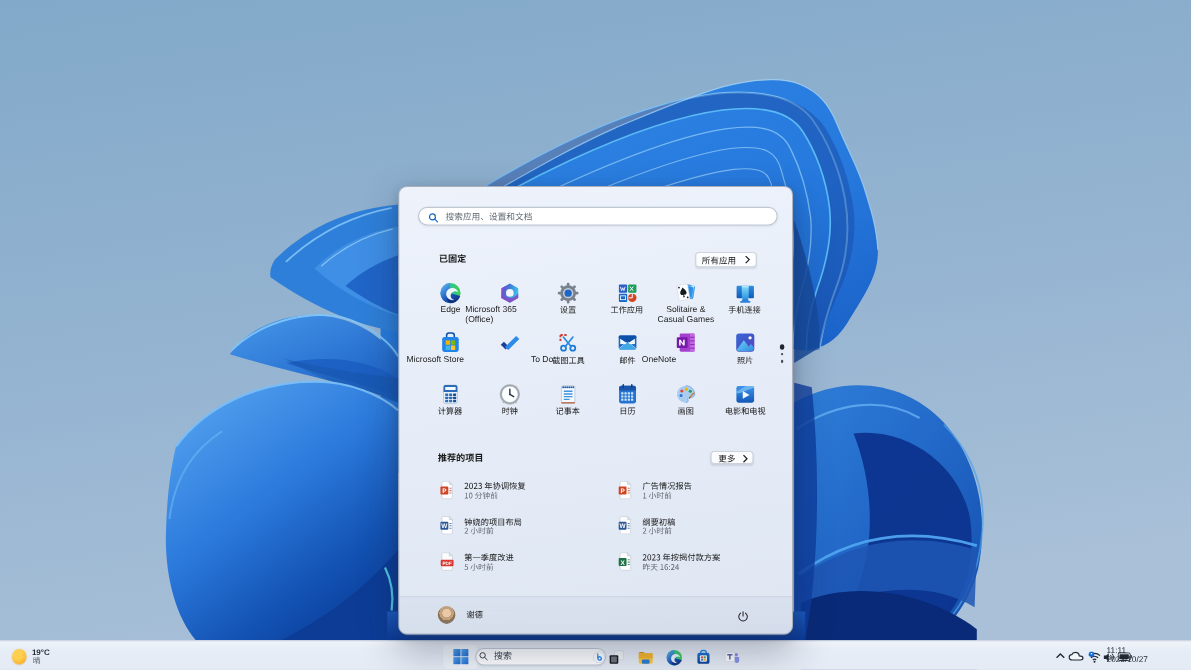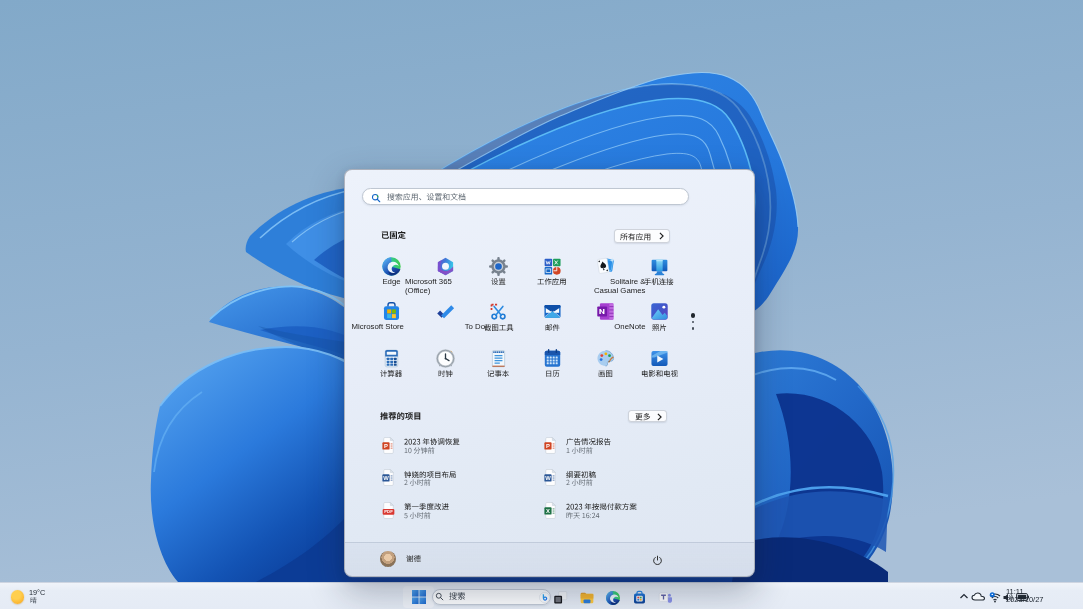--- a/index.html
+++ b/index.html
@@ -71,21 +71,21 @@
 <path d="M160 406 C188 368 236 347 286 347 C318 347 346 359 362 373 L362 582 L178 582 C159 560 149 520 151 480 C152 450 155 427 160 406 Z" fill="url(#lp3)"></path>
 <path d="M160 406 C188 368 236 347 286 347 C318 347 346 359 362 373" fill="none" stroke="#79bdf6" stroke-width="2" opacity="0.95"></path>
 <path d="M154 472 C158 438 174 410 202 392" fill="none" stroke="#65b0f4" stroke-width="1.8" opacity="0.7"></path>
 <path d="M256 582 L362 582 L362 500 C332 534 302 558 256 582 Z" fill="#0c3c96"></path>
 <path d="M350 516 C356 528 358 541 356 555" fill="none" stroke="#59d6ea" stroke-width="2" opacity="0.9"></path>
 
 <path d="M352 556 L732 556 L732 586 L352 586 Z" fill="url(#dkb)"></path>
 </svg>
 <div style="position:absolute;left:0;top:582px;width:1083px;height:27px;background:linear-gradient(180deg,#f0f4fa 0%,#e7edf6 30%,#e5ebf5 100%);border-top:1px solid rgba(200,208,220,0.8)">
     <div style="position:absolute;left:10.5px;top:7px;width:13.5px;height:13.5px;border-radius:50%;background:radial-gradient(circle at 40% 35%, #ffcf4f 0 35%, #f9a21b 100%);box-shadow:0 0.5px 1.5px rgba(180,120,0,0.45)"></div>
-    <div style="position:absolute;left:29px;top:5.2px;font-size:7.3px;color:#1e2630;font-weight:400">19°C</div>
+    <div style="position:absolute;left:29px;top:5.2px;font-size:7.3px;color:#1e2630;font-weight:700">19°C</div>
     <svg style="position:absolute;left:29.5px;top:14.4px;overflow:visible" width="9" height="8">
       <path transform="translate(0,5.85)" d="M1.8 -2.8V-1.3H0.9V-2.8ZM1.8 -3.3H0.9V-4.8H1.8ZM0.5 -5.2V-0.2H0.9V-0.8H2.2V-5.2ZM4.3 -5.7V-5.2H2.7V-4.8H4.3V-4.3H2.9V-4.0H4.3V-3.5H2.5V-3.1H6.5V-3.5H4.8V-4.0H6.3V-4.3H4.8V-4.8H6.4V-5.2H4.8V-5.7ZM5.6 -2.3V-1.8H3.5V-2.3ZM3.0 -2.7V0.5H3.5V-0.6H5.6V0.0C5.6 0.1 5.6 0.1 5.5 0.1C5.4 0.1 5.1 0.1 4.8 0.1C4.9 0.2 5.0 0.4 5.0 0.5C5.4 0.5 5.7 0.5 5.9 0.5C6.0 0.4 6.1 0.3 6.1 0.0V-2.7ZM3.5 -1.4H5.6V-0.9H3.5Z" fill="#3c4550"></path>
     </svg>
     <div style="position:absolute;left:403px;top:2.5px;width:31px;height:22px;border-radius:4px;background:rgba(255,255,255,0.38)"></div>
     <div class="ic" style="position:absolute;left:411.5px;top:7px"><svg width="14" height="14" viewBox="0 0 14 14">
         <defs>
           <linearGradient id="wg" x1="0" y1="0" x2="1" y2="1">
             <stop offset="0" stop-color="#52a7f0"></stop>
             <stop offset="1" stop-color="#1b66cc"></stop>
           </linearGradient>
@@ -186,21 +186,21 @@
       <path d="M3 8 L7 8 L12 3.5 L12 18.5 L7 14 L3 14 Z" fill="#222a34"></path>
       <path d="M15.5 7.5 C17 9.5 17 12.5 15.5 14.5 M18.5 5 C21.3 8.5 21.3 13.5 18.5 17" fill="none" stroke="#222a34" stroke-width="1.8" stroke-linecap="round"></path>
     </svg>
     <svg style="position:absolute;left:1016px;top:9.5px" width="13" height="8" viewBox="0 0 26 16">
       <rect x="1" y="1" width="22" height="14" rx="3" fill="none" stroke="#222a34" stroke-width="1.8"></rect>
       <rect x="3.5" y="3.5" width="17" height="9" rx="1.5" fill="#222a34"></rect>
       <rect x="24" y="5" width="2" height="6" rx="1" fill="#222a34"></rect>
     </svg>
     <div style="position:absolute;left:1006px;top:5.0px;width:66px;text-align:left;font-size:7.5px;line-height:8.4px;color:#1b232e">11:11<br>2023/10/27</div>
   </div>
-<div style="position:absolute;left:344px;top:168.5px;width:411px;height:408px;background:linear-gradient(172deg,#edf2fb 0%,#e7edf8 45%,#e1e9f4 78%,#dfe6f2 100%);border:1px solid rgba(125,130,140,0.55);border-radius:8px;box-shadow:0 14px 36px rgba(25,35,60,0.33), 0 3px 10px rgba(25,35,60,0.18)">
+<div style="position:absolute;left:362.0px;top:168.5px;width:359px;height:408px;background:linear-gradient(172deg,#edf2fb 0%,#e7edf8 45%,#e1e9f4 78%,#dfe6f2 100%);border:1px solid rgba(125,130,140,0.55);border-radius:8px;box-shadow:0 14px 36px rgba(25,35,60,0.33), 0 3px 10px rgba(25,35,60,0.18)">
     <div style="position:absolute;left:17px;top:18.5px;width:327px;height:17px;background:#fff;border:1px solid #bfc7d2;border-radius:9.5px;box-shadow:0 1px 2px rgba(40,60,90,0.10)"></div>
     <svg style="position:absolute;left:26px;top:23.5px" width="10" height="10" viewBox="0 0 24 24">
       <circle cx="10" cy="10" r="6.5" fill="none" stroke="#1466c8" stroke-width="2.6"></circle>
       <path d="M14.6 5.4 A6.5 6.5 0 0 1 16.5 10" fill="none" stroke="#3fae49" stroke-width="2.6"></path>
       <path d="M15 15 L21 21" stroke="#1466c8" stroke-width="2.6" stroke-linecap="round"></path>
     </svg>
     <svg style="position:absolute;left:42.0px;top:23.6px;overflow:visible" width="81" height="10">
       <path transform="translate(0,6.79)" d="M1.3 -6.6V-5.0H0.4V-4.5H1.3V-2.8L0.3 -2.4L0.5 -1.9L1.3 -2.2V-0.1C1.3 0.0 1.3 0.0 1.2 0.0C1.1 0.0 0.8 0.0 0.5 0.0C0.6 0.2 0.7 0.4 0.7 0.6C1.1 0.6 1.4 0.6 1.6 0.5C1.8 0.4 1.9 0.2 1.9 -0.1V-2.4L2.8 -2.8L2.7 -3.3L1.9 -3.0V-4.5H2.7V-5.0H1.9V-6.6ZM3.0 -2.3V-1.8H3.3L3.3 -1.8C3.6 -1.2 4.1 -0.8 4.6 -0.4C3.9 -0.1 3.2 0.1 2.4 0.2C2.5 0.3 2.6 0.5 2.7 0.6C3.5 0.5 4.4 0.3 5.1 -0.1C5.8 0.2 6.5 0.5 7.2 0.6C7.3 0.5 7.5 0.2 7.6 0.1C6.9 0.0 6.3 -0.2 5.7 -0.4C6.3 -0.8 6.9 -1.4 7.2 -2.1L6.8 -2.3L6.7 -2.3H5.4V-3.1H7.2V-6.0H5.7V-5.5H6.7V-4.8H5.7V-4.3H6.7V-3.5H5.4V-6.6H4.9V-3.5H3.6V-4.3H4.5V-4.8H3.6V-5.5C4.0 -5.6 4.4 -5.8 4.8 -6.0L4.4 -6.4C4.1 -6.2 3.6 -5.9 3.1 -5.8V-3.1H4.9V-2.3ZM6.4 -1.8C6.1 -1.3 5.7 -1.0 5.2 -0.7C4.6 -1.0 4.2 -1.4 3.9 -1.8Z M12.9 -0.8C13.6 -0.5 14.4 0.1 14.8 0.5L15.3 0.1C14.9 -0.3 14.0 -0.8 13.4 -1.1ZM10.2 -1.1C9.7 -0.6 9.0 -0.2 8.4 0.1C8.5 0.2 8.7 0.4 8.8 0.5C9.5 0.2 10.2 -0.4 10.7 -0.9ZM9.4 -2.5C9.6 -2.6 9.8 -2.6 11.2 -2.7C10.6 -2.4 10.0 -2.1 9.8 -2.1C9.3 -1.9 9.0 -1.8 8.7 -1.7C8.8 -1.6 8.8 -1.3 8.9 -1.2C9.1 -1.3 9.4 -1.3 11.7 -1.5V-0.1C11.7 0.0 11.7 0.0 11.5 0.0C11.4 0.1 11.0 0.1 10.5 0.0C10.6 0.2 10.7 0.4 10.7 0.6C11.3 0.6 11.7 0.6 11.9 0.5C12.2 0.4 12.3 0.3 12.3 -0.1V-1.5L14.2 -1.6C14.4 -1.4 14.6 -1.2 14.7 -1.0L15.2 -1.3C14.8 -1.7 14.1 -2.4 13.6 -2.9L13.2 -2.6C13.4 -2.4 13.6 -2.2 13.8 -2.0L10.3 -1.8C11.5 -2.3 12.6 -2.8 13.6 -3.4L13.2 -3.8C12.9 -3.6 12.5 -3.3 12.1 -3.1L10.3 -3.0C10.9 -3.3 11.4 -3.6 11.9 -4.0L11.7 -4.2H14.7V-3.2H15.3V-4.7H12.2V-5.4H15.2V-5.9H12.2V-6.6H11.5V-5.9H8.5V-5.4H11.5V-4.7H8.4V-3.2H9.0V-4.2H11.3C10.8 -3.7 10.1 -3.4 9.8 -3.2C9.6 -3.1 9.4 -3.1 9.3 -3.0C9.3 -2.9 9.4 -2.6 9.4 -2.5Z M17.9 -3.9C18.2 -3.0 18.6 -1.9 18.7 -1.2L19.3 -1.4C19.1 -2.1 18.7 -3.2 18.4 -4.1ZM19.6 -4.3C19.9 -3.5 20.1 -2.3 20.3 -1.6L20.8 -1.8C20.7 -2.5 20.4 -3.6 20.1 -4.5ZM19.5 -6.5C19.6 -6.3 19.8 -5.9 19.9 -5.6H16.8V-3.5C16.8 -2.3 16.7 -0.8 16.1 0.4C16.2 0.4 16.5 0.6 16.6 0.7C17.3 -0.5 17.4 -2.3 17.4 -3.5V-5.1H23.2V-5.6H20.6C20.5 -5.9 20.3 -6.4 20.1 -6.7ZM17.5 -0.3V0.3H23.3V-0.3H21.2C21.9 -1.5 22.5 -3.0 22.9 -4.3L22.3 -4.5C22.0 -3.1 21.4 -1.5 20.6 -0.3Z M24.9 -6.1V-3.2C24.9 -2.1 24.8 -0.7 24.0 0.3C24.1 0.4 24.3 0.6 24.4 0.7C25.0 0.0 25.3 -0.9 25.4 -1.8H27.4V0.6H28.0V-1.8H30.1V-0.2C30.1 -0.0 30.1 0.0 29.9 0.0C29.8 0.0 29.2 0.0 28.7 0.0C28.7 0.2 28.8 0.4 28.9 0.6C29.6 0.6 30.1 0.6 30.3 0.5C30.6 0.4 30.7 0.2 30.7 -0.2V-6.1ZM25.5 -5.5H27.4V-4.2H25.5ZM30.1 -5.5V-4.2H28.0V-5.5ZM25.5 -3.7H27.4V-2.4H25.5C25.5 -2.7 25.5 -2.9 25.5 -3.2ZM30.1 -3.7V-2.4H28.0V-3.7Z M33.8 0.4 34.3 -0.0C33.8 -0.6 33.1 -1.3 32.5 -1.8L32.0 -1.3C32.6 -0.9 33.3 -0.2 33.8 0.4Z M40.5 -6.1C40.9 -5.8 41.4 -5.2 41.7 -4.9L42.1 -5.3C41.8 -5.6 41.3 -6.1 40.9 -6.5ZM39.8 -4.2V-3.6H41.0V-0.8C41.0 -0.4 40.7 -0.1 40.6 -0.0C40.7 0.1 40.8 0.3 40.9 0.5C41.0 0.3 41.2 0.2 42.6 -0.9C42.5 -1.0 42.5 -1.2 42.4 -1.4L41.5 -0.7V-4.2ZM43.4 -6.4V-5.5C43.4 -4.9 43.2 -4.2 42.2 -3.8C42.3 -3.7 42.5 -3.4 42.5 -3.3C43.7 -3.9 43.9 -4.7 43.9 -5.5V-5.8H45.3V-4.5C45.3 -3.9 45.4 -3.7 46.0 -3.7C46.1 -3.7 46.5 -3.7 46.6 -3.7C46.8 -3.7 46.9 -3.7 47.0 -3.7C47.0 -3.9 47.0 -4.1 47.0 -4.3C46.9 -4.2 46.7 -4.2 46.6 -4.2C46.5 -4.2 46.1 -4.2 46.0 -4.2C45.9 -4.2 45.9 -4.3 45.9 -4.5V-6.4ZM45.9 -2.6C45.6 -2.0 45.1 -1.4 44.6 -1.0C44.1 -1.5 43.7 -2.0 43.4 -2.6ZM42.5 -3.1V-2.6H42.9L42.8 -2.6C43.1 -1.8 43.6 -1.2 44.2 -0.7C43.6 -0.3 42.9 -0.0 42.2 0.1C42.3 0.2 42.4 0.5 42.5 0.6C43.2 0.4 44.0 0.1 44.6 -0.3C45.2 0.1 45.9 0.5 46.7 0.7C46.8 0.5 47.0 0.3 47.1 0.1C46.3 -0.0 45.7 -0.3 45.1 -0.7C45.8 -1.3 46.3 -2.0 46.6 -3.0L46.3 -3.2L46.2 -3.1Z M52.5 -5.9H53.9V-5.2H52.5ZM50.7 -5.9H52.0V-5.2H50.7ZM48.9 -5.9H50.1V-5.2H48.9ZM48.9 -3.4V-0.0H47.9V0.4H54.9V-0.0H53.8V-3.4H51.3L51.4 -3.8H54.7V-4.3H51.5L51.6 -4.8H54.5V-6.3H48.3V-4.8H51.0L50.9 -4.3H47.9V-3.8H50.8L50.7 -3.4ZM49.5 -0.0V-0.5H53.2V-0.0ZM49.5 -2.2H53.2V-1.7H49.5ZM49.5 -2.5V-3.0H53.2V-2.5ZM49.5 -1.4H53.2V-0.9H49.5Z M59.5 -5.9V0.3H60.1V-0.4H61.8V0.2H62.4V-5.9ZM60.1 -0.9V-5.3H61.8V-0.9ZM58.8 -6.6C58.1 -6.3 56.8 -6.0 55.8 -5.9C55.8 -5.8 55.9 -5.6 55.9 -5.4C56.4 -5.5 56.8 -5.5 57.3 -5.6V-4.3H55.7V-3.7H57.1C56.7 -2.7 56.1 -1.7 55.5 -1.1C55.6 -0.9 55.8 -0.7 55.8 -0.5C56.3 -1.1 56.9 -2.0 57.3 -2.9V0.6H57.8V-2.9C58.2 -2.4 58.6 -1.8 58.8 -1.5L59.2 -2.0C59.0 -2.3 58.1 -3.2 57.8 -3.5V-3.7H59.2V-4.3H57.8V-5.7C58.3 -5.8 58.8 -6.0 59.2 -6.1Z M66.5 -6.5C66.8 -6.1 67.0 -5.6 67.1 -5.3L67.8 -5.5C67.7 -5.8 67.4 -6.3 67.2 -6.7ZM63.6 -5.2V-4.7H64.8C65.3 -3.5 65.9 -2.4 66.7 -1.6C65.9 -0.9 64.8 -0.3 63.5 0.1C63.6 0.2 63.8 0.5 63.9 0.6C65.2 0.2 66.3 -0.4 67.2 -1.2C68.1 -0.4 69.1 0.2 70.4 0.6C70.5 0.4 70.7 0.2 70.8 0.0C69.6 -0.3 68.5 -0.8 67.6 -1.6C68.4 -2.4 69.0 -3.4 69.5 -4.7H70.7V-5.2ZM67.2 -2.0C66.4 -2.7 65.9 -3.6 65.4 -4.7H68.8C68.4 -3.6 67.9 -2.7 67.2 -2.0Z M77.8 -6.1C77.7 -5.5 77.3 -4.7 77.0 -4.2L77.5 -4.1C77.8 -4.5 78.1 -5.3 78.4 -6.0ZM74.2 -5.9C74.5 -5.4 74.8 -4.6 74.9 -4.1L75.5 -4.3C75.3 -4.8 75.0 -5.5 74.7 -6.1ZM72.6 -6.6V-4.9H71.5V-4.4H72.5C72.3 -3.3 71.8 -2.1 71.3 -1.4C71.4 -1.2 71.5 -1.0 71.6 -0.9C72.0 -1.4 72.4 -2.3 72.6 -3.2V0.6H73.2V-3.3C73.4 -3.0 73.7 -2.5 73.8 -2.2L74.2 -2.7C74.1 -2.9 73.4 -3.8 73.2 -4.1V-4.4H74.2V-4.9H73.2V-6.6ZM74.0 -0.5V0.1H77.8V0.6H78.3V-3.7H76.6V-6.6H76.0V-3.7H74.2V-3.1H77.8V-2.1H74.3V-1.6H77.8V-0.5Z" fill="#5a646e"></path>
     </svg>
     <svg style="position:absolute;left:35.5px;top:61.0px;overflow:visible" width="27" height="10">
@@ -281,21 +281,21 @@
           <rect x="12" y="4.5" width="7.4" height="11.6" rx="0.8" fill="none" stroke="#7cc4f5" stroke-width="0.7"></rect>
         </g>
         <g transform="rotate(-9 9 12)">
           <rect x="3.8" y="3.2" width="11.4" height="16.2" rx="1.4" fill="#fafcff" stroke="#c9d2dd" stroke-width="0.5"></rect>
           <path d="M9.5 6.2 C10.8 8.4 12.8 9.6 12.8 11.6 C12.8 13 11.8 13.9 10.7 13.9 C10.3 13.9 9.9 13.8 9.6 13.6 L10.4 16.4 L8.6 16.4 C8.9 15.4 9.1 14.5 9.2 13.6 C8.9 13.8 8.5 13.9 8.1 13.9 C7 13.9 6.2 13 6.2 11.7 C6.2 9.7 8.2 8.4 9.5 6.2 Z" fill="#15181c"></path>
           <circle cx="5.8" cy="5.6" r="0.9" fill="#15181c"></circle>
           <circle cx="13.2" cy="17.2" r="0.9" fill="#15181c"></circle>
         </g>
         <path d="M19.6 1.6 L20.3 3.9 L22.6 4.6 L20.3 5.3 L19.6 7.6 L18.9 5.3 L16.6 4.6 L18.9 3.9 Z" fill="#cfeafc"></path>
       </svg></div>
-    <div style="position:absolute;left:220.5px;top:107.0px;width:80px;text-align:right;font-size:7.8px;line-height:9.4px;color:#1c1c1c">Solitaire &amp;<br>Casual Games</div>
+    <div style="position:absolute;left:220.5px;top:107.0px;width:80px;text-align:center;font-size:7.8px;line-height:9.4px;color:#1c1c1c">Solitaire &amp;<br>Casual Games</div>
     <div class="ic" style="position:absolute;left:303.5px;top:86.5px;width:21px;height:21px"><svg width="21" height="21" viewBox="0 0 24 24">
         <defs>
           <linearGradient id="pg1" x1="0" y1="0" x2="0" y2="1">
             <stop offset="0" stop-color="#2e8fe0"></stop>
             <stop offset="1" stop-color="#1258b8"></stop>
           </linearGradient>
           <linearGradient id="pg2" x1="0" y1="0" x2="0" y2="1">
             <stop offset="0" stop-color="#8fdcf8"></stop>
             <stop offset="1" stop-color="#2b9be2"></stop>
           </linearGradient>
@@ -342,21 +342,21 @@
     <svg style="position:absolute;left:199.6px;top:154.3px;overflow:visible" width="17" height="9">
       <path transform="translate(0,6.36)" d="M1.1 -2.6H2.0V-0.9H1.1ZM1.1 -3.0V-4.6H2.0V-3.0ZM3.4 -2.6V-0.9H2.5V-2.6ZM3.4 -3.0H2.5V-4.6H3.4ZM2.0 -6.2V-5.1H0.6V0.1H1.1V-0.4H3.4V0.0H3.9V-5.1H2.5V-6.2ZM4.6 -5.8V0.6H5.1V-5.3H6.3C6.1 -4.7 5.8 -3.9 5.5 -3.3C6.2 -2.6 6.4 -2.1 6.4 -1.6C6.4 -1.4 6.4 -1.1 6.2 -1.1C6.1 -1.0 6.0 -1.0 5.9 -1.0C5.7 -1.0 5.5 -1.0 5.3 -1.0C5.4 -0.8 5.4 -0.6 5.5 -0.5C5.7 -0.5 5.9 -0.5 6.1 -0.5C6.3 -0.5 6.5 -0.5 6.6 -0.6C6.8 -0.8 6.9 -1.2 6.9 -1.6C6.9 -2.1 6.8 -2.7 6.1 -3.4C6.4 -4.1 6.8 -4.9 7.0 -5.6L6.6 -5.8L6.5 -5.8Z M9.7 -2.5V-2.0H11.9V0.6H12.4V-2.0H14.5V-2.5H12.4V-4.2H14.1V-4.7H12.4V-6.1H11.9V-4.7H10.9C11.0 -5.0 11.1 -5.4 11.1 -5.7L10.6 -5.8C10.4 -4.9 10.1 -3.9 9.7 -3.3C9.8 -3.2 10.1 -3.1 10.2 -3.0C10.4 -3.3 10.5 -3.7 10.7 -4.2H11.9V-2.5ZM9.4 -6.2C9.0 -5.1 8.3 -4.0 7.6 -3.2C7.7 -3.1 7.9 -2.8 8.0 -2.7C8.2 -2.9 8.4 -3.2 8.6 -3.6V0.6H9.2V-4.4C9.4 -4.9 9.7 -5.5 9.9 -6.0Z" fill="#1b1b1b"></path>
     </svg>
     <div class="ic" style="position:absolute;left:250.0px;top:131.5px;width:21px;height:21px"><svg width="21" height="21" viewBox="0 0 24 24">
         <rect x="5.6" y="2.6" width="15.4" height="18.8" rx="1.4" fill="#a63fd0"></rect>
         <rect x="16.4" y="2.6" width="4.6" height="18.8" fill="#c06ae0"></rect>
         <path d="M16.4 6.4 h4.6 M16.4 10.2 h4.6 M16.4 14 h4.6 M16.4 17.8 h4.6" stroke="#8a2bb4" stroke-width="1"></path>
         <rect x="2.6" y="6.4" width="11.2" height="11.2" rx="0.8" fill="#7719aa"></rect>
         <path d="M5 14.9 L5 9.1 L6.6 9.1 L9.2 13 L9.2 9.1 L10.8 9.1 L10.8 14.9 L9.2 14.9 L6.6 11 L6.6 14.9 Z" fill="#fff"></path>
       </svg></div>
-    <div style="position:absolute;left:220.5px;top:152.5px;width:80px;text-align:right;font-size:7.8px;line-height:9.4px;color:#1c1c1c">OneNote</div>
+    <div style="position:absolute;left:220.5px;top:152.5px;width:80px;text-align:left;font-size:7.8px;line-height:9.4px;color:#1c1c1c">OneNote</div>
     <div class="ic" style="position:absolute;left:303.5px;top:131.5px;width:21px;height:21px"><svg width="21" height="21" viewBox="0 0 24 24">
         <defs>
           <linearGradient id="phg" x1="0" y1="0" x2="1" y2="1">
             <stop offset="0" stop-color="#3a66d4"></stop>
             <stop offset="0.55" stop-color="#4453c8"></stop>
             <stop offset="1" stop-color="#6a3ec0"></stop>
           </linearGradient>
           <linearGradient id="phm" x1="0" y1="0" x2="1" y2="1">
             <stop offset="0" stop-color="#6fd0f8"></stop>
             <stop offset="1" stop-color="#2f8ade"></stop>

